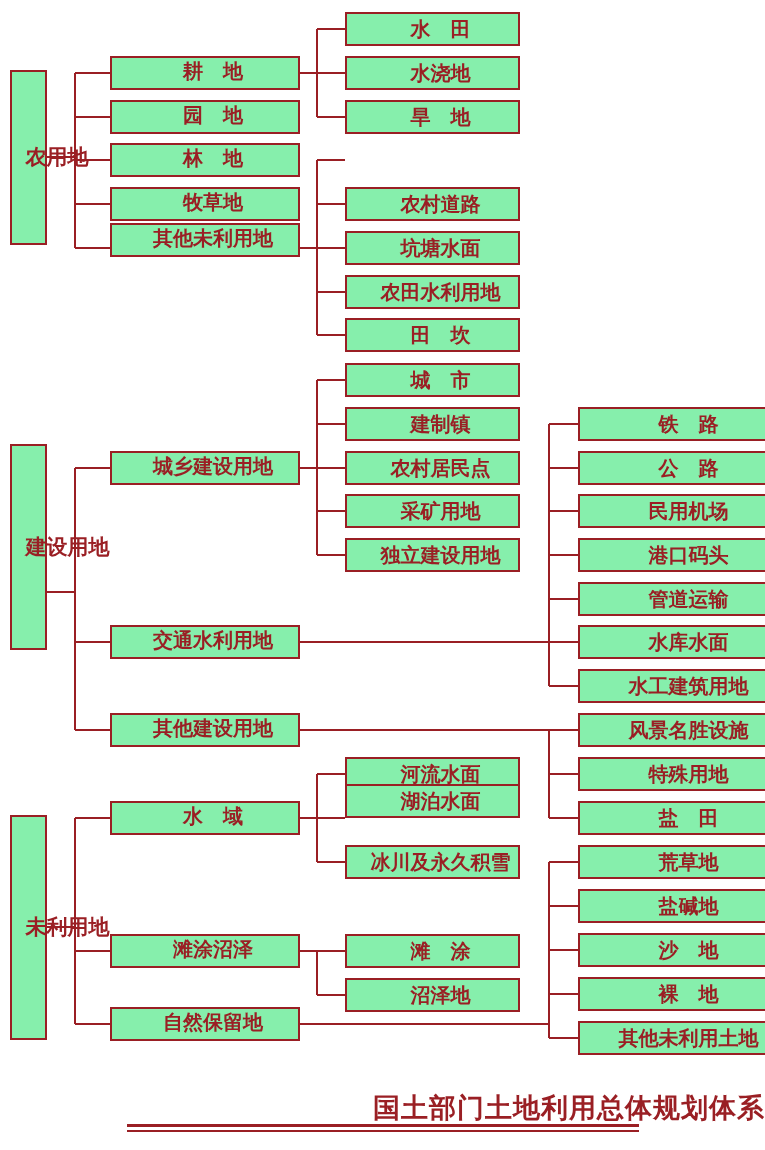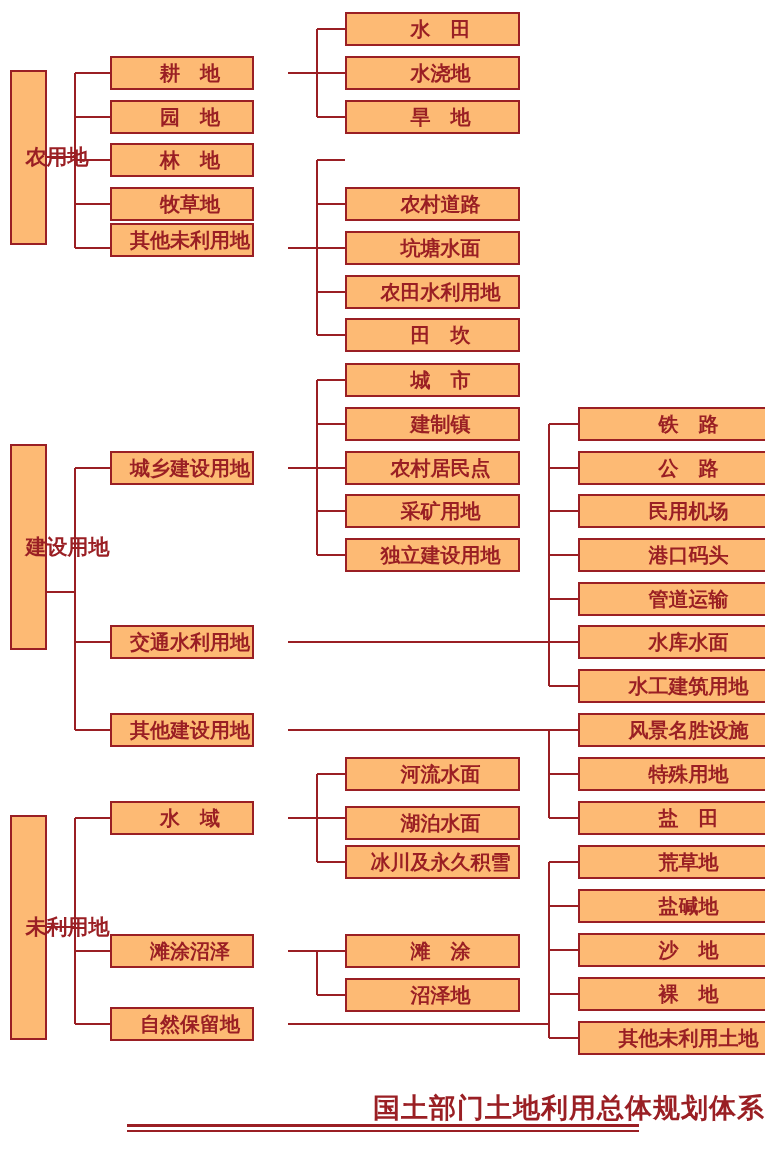--- a/index.html
+++ b/index.html
@@ -11,29 +11,29 @@
     font-family:"Liberation Sans","DejaVu Sans",sans-serif;
     overflow:hidden;
   }
   svg.connectors{position:absolute;left:0;top:0;width:765px;height:1150px;}
   svg.connectors line{stroke:var(--accent,#9a1f24);stroke-width:2.5;}
   .box{
     position:absolute;
     box-sizing:border-box;
     height:34px;
     border:2.5px solid var(--accent,#9a1f24);
-    background:#fdba74;
+    background:#86efac;
     color:var(--accent,#9a1f24);
     display:flex;align-items:center;justify-content:center;
     font-size:20px;font-weight:600;
     white-space:nowrap;
     line-height:1;
     padding-left:16px;
   }
-  .c1{width:144px;left:110px;}
+  .c1{width:190px;left:110px;font-family:Liberation Mono, monospace;}
   .c2{width:175px;left:345px;}
   .c3{width:205px;left:578px;}
   .root{width:37px;left:10px;height:auto;}
   .vtext{
     display:block;
     width:22px;
     font-size:21px;
     font-weight:600;
     word-break:break-all;
     text-align:center;
@@ -162,21 +162,21 @@
   <div class="box c2" style="top:187px">农村道路</div>
   <div class="box c2" style="top:231px">坑塘水面</div>
   <div class="box c2" style="top:275px">农田水利用地</div>
   <div class="box c2" style="top:318px">田　坎</div>
   <div class="box c2" style="top:363px">城　市</div>
   <div class="box c2" style="top:407px">建制镇</div>
   <div class="box c2" style="top:451px">农村居民点</div>
   <div class="box c2" style="top:494px">采矿用地</div>
   <div class="box c2" style="top:538px">独立建设用地</div>
   <div class="box c2" style="top:757px">河流水面</div>
-  <div class="box c2" style="top:806px">湖泊水面</div>
+  <div class="box c2" style="top:784px">湖泊水面</div>
   <div class="box c2" style="top:845px">冰川及永久积雪</div>
   <div class="box c2" style="top:934px">滩　涂</div>
   <div class="box c2" style="top:978px">沼泽地</div>
 
   <div class="box c3" style="top:407px">铁　路</div>
   <div class="box c3" style="top:451px">公　路</div>
   <div class="box c3" style="top:494px">民用机场</div>
   <div class="box c3" style="top:538px">港口码头</div>
   <div class="box c3" style="top:582px">管道运输</div>
   <div class="box c3" style="top:625px">水库水面</div>

